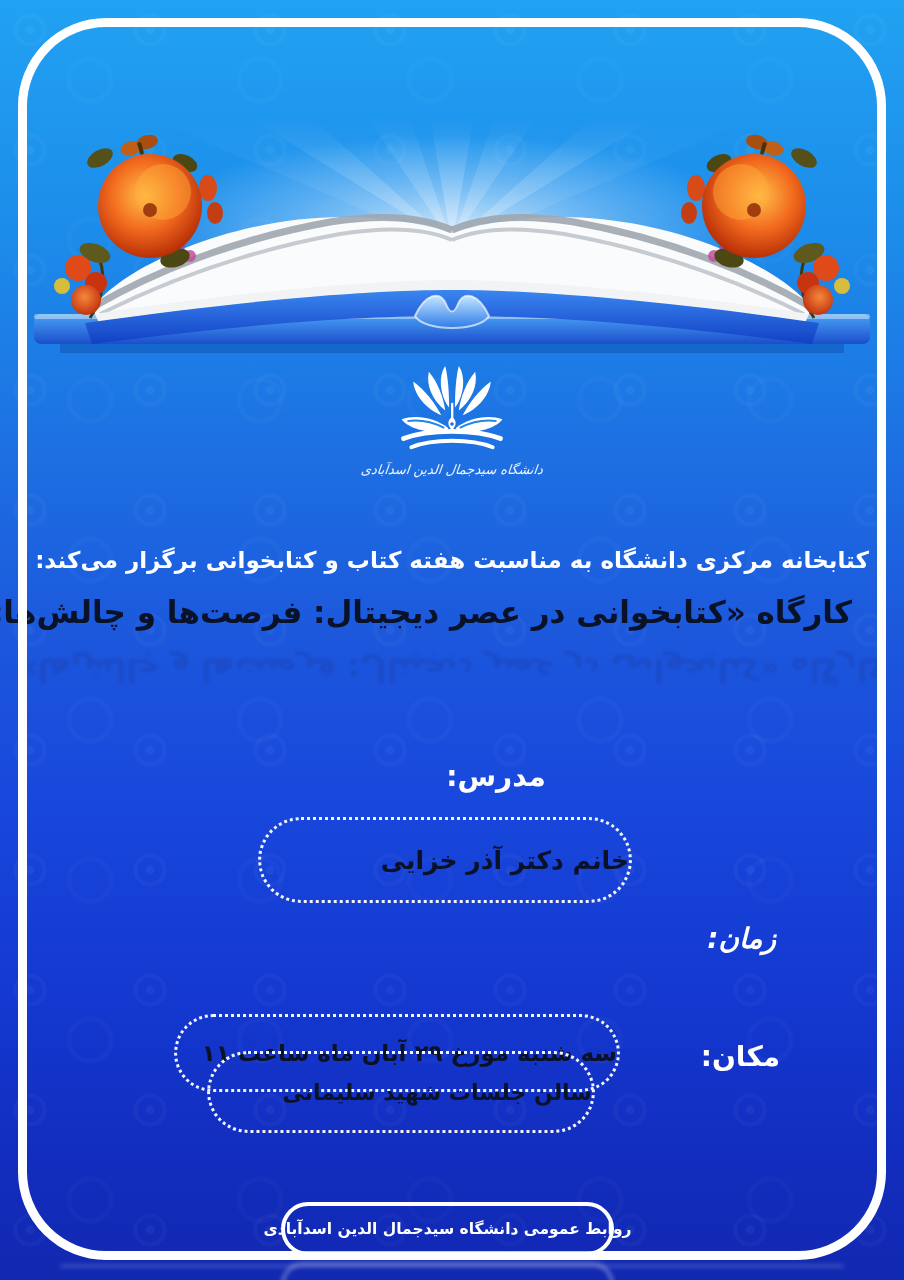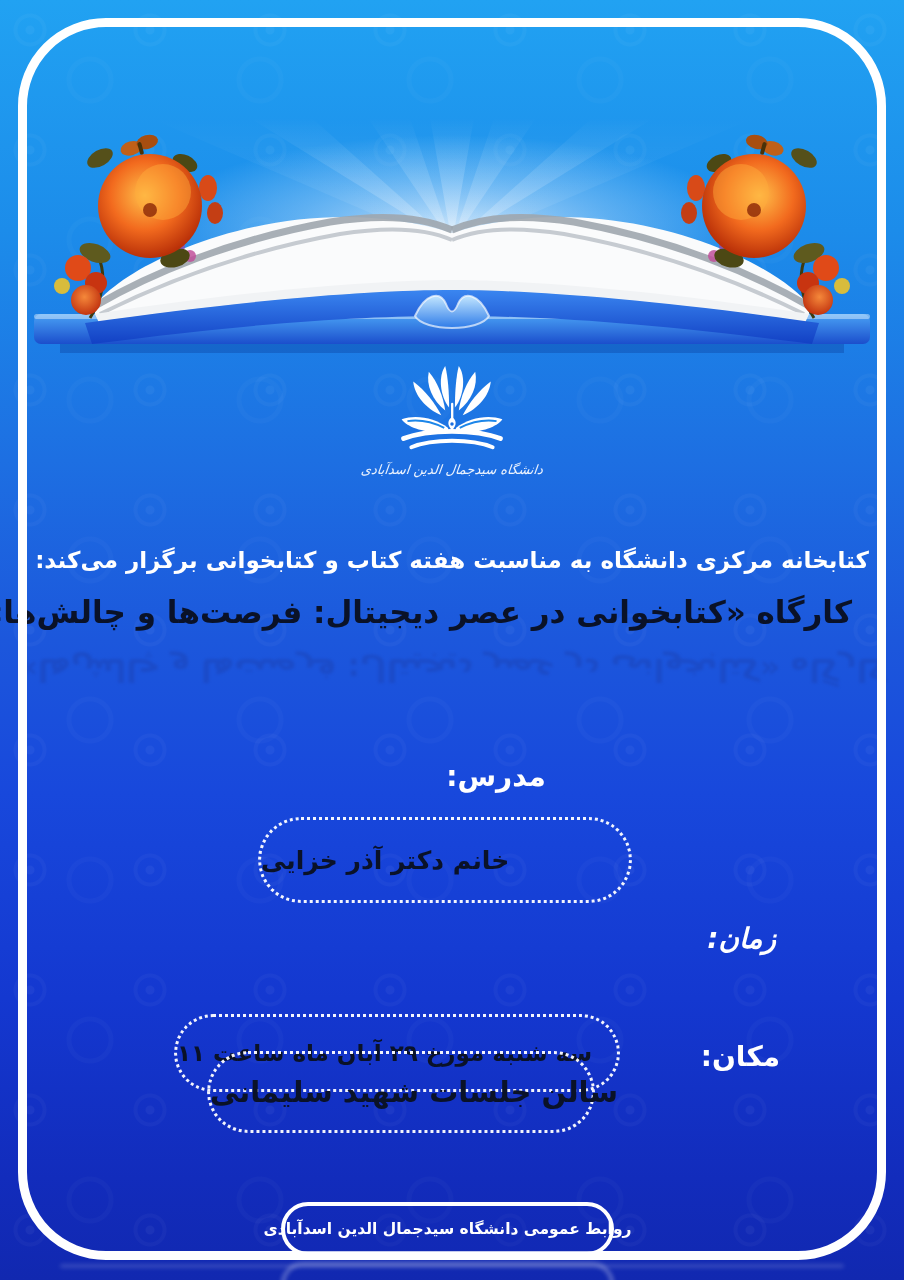--- a/index.html
+++ b/index.html
@@ -42,26 +42,26 @@
     transform:scaleY(-1);opacity:.42;filter:blur(1.6px);
   }
   .sec-label{
     position:absolute;z-index:2;color:#FFFFFF;font-weight:800;font-size:28px;white-space:nowrap;padding-left:44px;
   }
   .lbl-instructor{top:760px;left:0;width:904px;text-align:center;}
   .lbl-time{top:922px;right:128px;font-style:italic;}
   .lbl-location{top:1040px;right:124px;}
   .oval{
     position:absolute;z-index:2;border:3px dotted rgba(255,255,255,.95);border-radius:999px;
-    display:flex;align-items:center;justify-content:flex-start;
+    display:flex;align-items:center;justify-content:flex-end;
     color:#0A1228;font-weight:800;white-space:nowrap;
   }
   .oval-instructor{left:258px;top:817px;width:368px;height:80px;font-size:25px;}
   .oval-time{left:174px;top:1014px;width:440px;height:72px;font-size:23px;}
-  .oval-location{left:207px;top:1051px;width:382px;height:76px;font-size:29px;}
+  .oval-location{left:207px;top:1051px;width:382px;height:76px;font-size:22px;}
   .footer-pill{
     position:absolute;left:281px;top:1202px;width:333px;height:54px;z-index:4;
     border:4px solid #FFFFFF;border-radius:30px;box-sizing:border-box;
     display:flex;align-items:center;justify-content:center;
     color:#FFFFFF;font-weight:800;font-size:15.5px;white-space:nowrap;
     background:rgba(18,44,188,.25);
     text-align:right;
   }
   .footer-reflection{
     position:absolute;left:281px;top:1262px;width:333px;height:44px;z-index:2;

